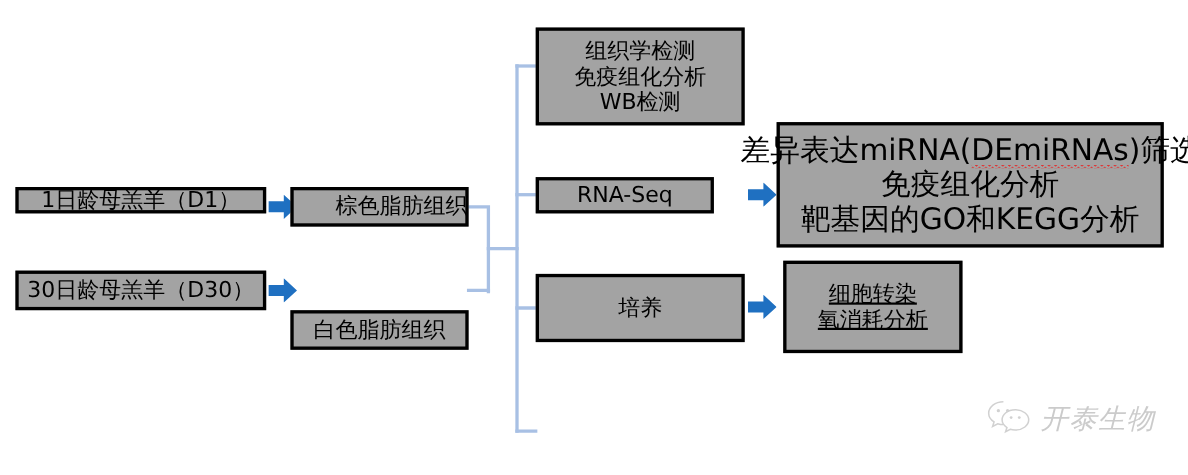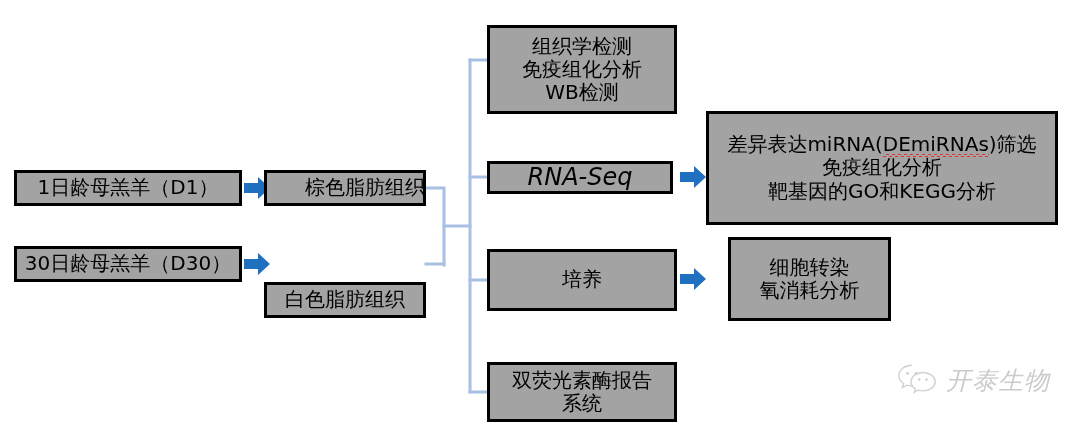--- a/index.html
+++ b/index.html
@@ -31,36 +31,36 @@
     color: #000000;
     line-height: 1.16;
     text-align: center;
     white-space: nowrap;
   }
   .box .ln {
     display: block;
   }
 
   
-  #box-d1      { left: 14px;  top: 170px; width: 228px; height: 36px; font-size: 20px; }
+  #box-d1      { left: 14px;  top: 170px; width: 228px; height: 24px; font-size: 20px; }
   #box-d30     { left: 14px;  top: 246px; width: 228px; height: 36px; font-size: 20px; }
 
   
   #box-bat     { left: 264px; top: 170px; width: 162px; height: 36px; font-size: 20px; padding-left: 40px; }
   #box-wat     { left: 264px; top: 246px; width: 162px; height: 36px; font-size: 20px; margin-top: 36px; }
 
   
   #box-histology { left: 487px; top: 25px;  width: 190px; height: 89px; font-size: 20px; }
-  #box-rnaseq    { left: 487px; top: 161px; width: 186px; height: 33px; font-size: 24px; font-style: italic; }
+  #box-rnaseq    { left: 487px; top: 161px; width: 162px; height: 33px; font-size: 20px; }
   #box-preadipo  { left: 487px; top: 249px; width: 190px; height: 62px; font-size: 20px; }
   #box-luciferase{ left: 487px; top: 362px; width: 190px; height: 60px; font-size: 20px; }
 
   
-  #box-mirna   { left: 706px; top: 111px; width: 352px; height: 114px; font-size: 20px; }
-  #box-cell    { left: 728px; top: 237px; width: 163px; height: 84px; font-size: 20px; }
+  #box-mirna   { left: 706px; top: 111px; width: 352px; height: 114px; font-size: 27px; }
+  #box-cell    { left: 712px; top: 237px; width: 163px; height: 84px; font-size: 20px; text-decoration: underline; }
 
   
   .barrow {
     position: absolute;
     width: 26px;
     height: 22px;
   }
 
   
   #connectors {
@@ -161,24 +161,20 @@
   </div>
 
   <div class="box" id="box-rnaseq">
     <span class="ln">RNA-Seq</span>
   </div>
 
   <div class="box" id="box-preadipo">
     <span class="ln">培养</span>
   </div>
 
-  <div class="box" id="box-luciferase">
-    <span class="ln">双荧光素酶报告</span>
-    <span class="ln">系统</span>
-  </div>
 
   <svg class="barrow" style="left:680px; top:166px;" viewBox="0 0 26 22" xmlns="http://www.w3.org/2000/svg">
     <path d="M0,6 H14 V0 L26,11 L14,22 V16 H0 Z" fill="#1f70c1"></path>
   </svg>
   <svg class="barrow" style="left:680px; top:268px;" viewBox="0 0 26 22" xmlns="http://www.w3.org/2000/svg">
     <path d="M0,6 H14 V0 L26,11 L14,22 V16 H0 Z" fill="#1f70c1"></path>
   </svg>
 
   <div class="box" id="box-mirna">
     <span class="ln"><span>差异表达miRNA(</span><span class="squiggle">DEmiRNAs</span><span>)筛选</span></span>

